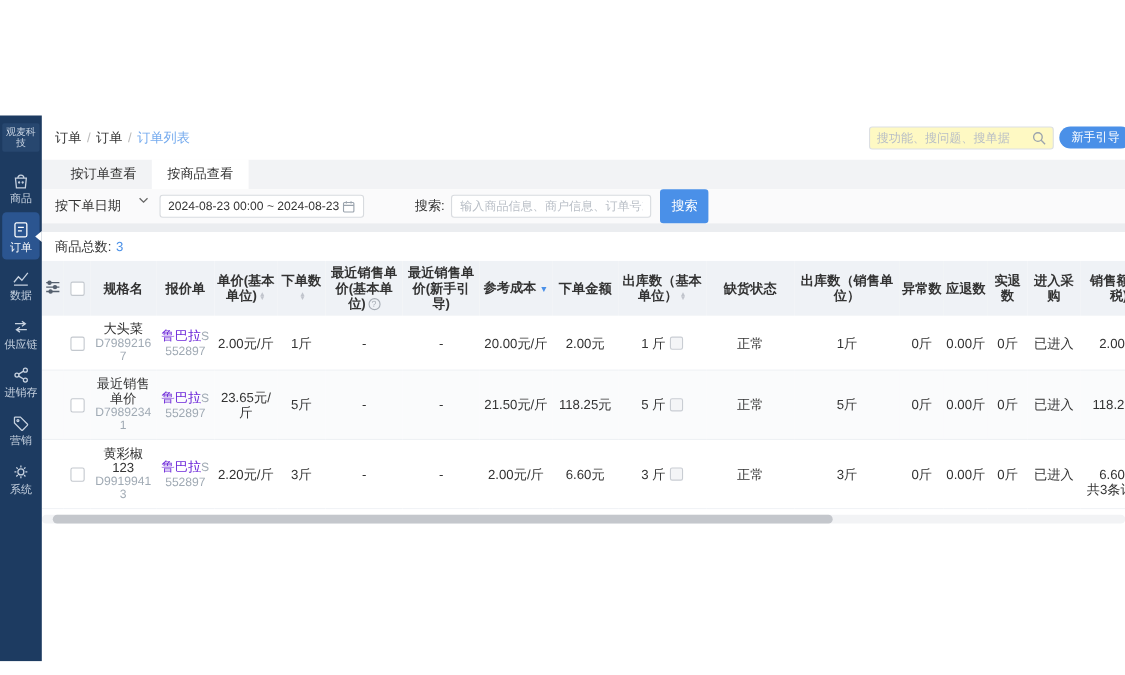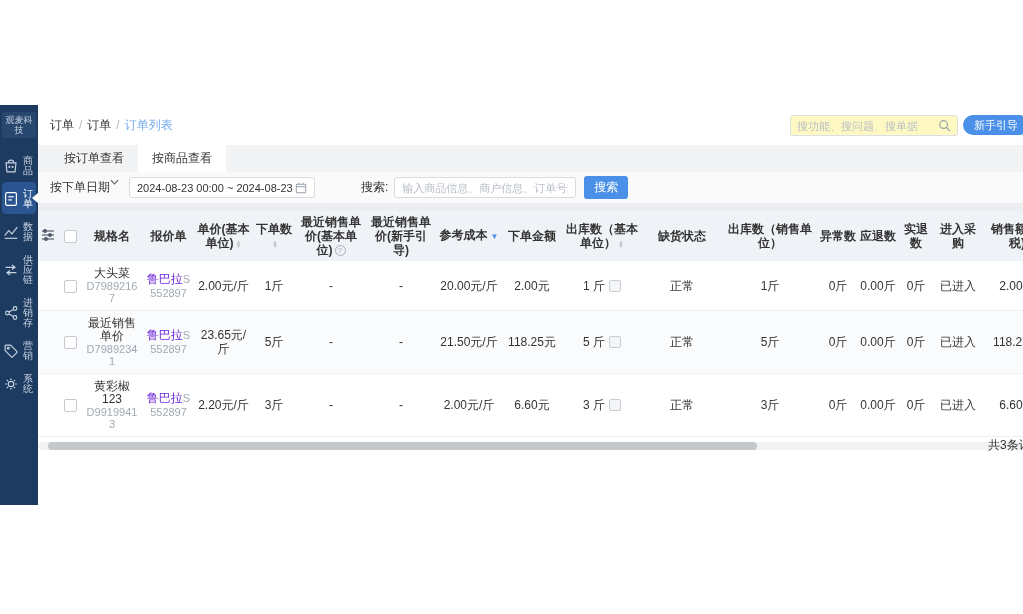--- a/index.html
+++ b/index.html
@@ -1,49 +1,49 @@
 <!DOCTYPE html>
 <html><head>
 <meta charset="utf-8">
 <style>
   *{box-sizing:border-box;margin:0;padding:0}
   html,body{width:1023px;height:614px;overflow:hidden}
   body{position:relative;background:#fff;font-family:"Liberation Sans","DejaVu Sans",sans-serif;font-size:12px;color:#333}
 
   
-  .sidebar{position:absolute;left:0;top:105px;width:38px;height:400px;background:#1d3b61;display:flex;flex-direction:column;align-items:center;z-index:5}
+  .sidebar{position:absolute;left:0;top:105px;width:38px;height:496px;background:#1d3b61;display:flex;flex-direction:column;align-items:center;z-index:5}
   .logo{font-size:9px;color:#c9d4e2;background:#27476f;margin:7px 2px 10px;padding:3px 0;border-radius:2px;width:34px;text-align:center;letter-spacing:0;line-height:10px}
-  .side-item{position:relative;width:34px;margin:1px 2px;padding:7px 0 5px;border-radius:4px;display:flex;flex-direction:row;align-items:center;gap:3px;cursor:pointer;color:#c7d2e0}
+  .side-item{position:relative;width:34px;margin:1px 2px;padding:7px 0 5px;border-radius:4px;display:flex;flex-direction:column;align-items:center;gap:3px;cursor:pointer;color:#c7d2e0}
   .side-item .lbl{font-size:10px;line-height:10px}
   .side-item.active{background:#2b5590;color:#fff}
   .side-item.active::after{content:"";position:absolute;right:-2px;top:50%;margin-top:-5px;border:5px solid transparent;border-right:6px solid #fff}
   .side-item svg{display:block}
 
   
   .content{position:absolute;left:38px;top:105px;width:985px}
   .crumb-row{height:40px;display:flex;align-items:center;padding:0 12px;position:relative;background:#fff}
   .crumb{color:#333;cursor:pointer}
   .crumb-sep{color:#bbb;margin:0 5px}
   .crumb-last{color:#74aaee;cursor:pointer}
   .top-search{position:absolute;left:752px;top:10px;width:168px;height:21px;border:1px solid #dcdfe3;border-radius:3px;display:flex;align-items:center;padding:0 6px;background:#fef9c3}
   .top-search input{border:none;outline:none;flex:1;font-size:11px;color:#333;min-width:0;background:transparent}
   input::placeholder{color:#b8bec6}
   .guide-btn{position:absolute;left:925px;top:10px;height:20px;padding:0 11px;background:#4a90e8;color:#fff;border:none;border-radius:10px;font-size:11px;line-height:20px;cursor:pointer;white-space:nowrap}
 
   .tab-row{height:27px;background:#f2f3f5;display:flex;align-items:center;padding-left:12px}
   .tab{padding:0 14px;line-height:27px;cursor:pointer;white-space:nowrap}
   .tab.active{background:#fff}
   .filter-row{height:31px;background:#fafafb;display:flex;align-items:center;padding-left:12px}
-  .date-label{display:flex;gap:0;cursor:pointer;white-space:nowrap}
+  .date-label{display:flex;gap:16px;cursor:pointer;white-space:nowrap}
   .date-box{width:186px;height:21px;border:1px solid #d8dbdf;border-radius:3px;display:flex;align-items:center;padding:0 7px;margin-left:10px;background:#fff}
   .date-box input{border:none;outline:none;flex:1;font-size:11px;color:#333;min-width:0;background:transparent}
   .search-label{margin-left:46px;white-space:nowrap}
   .prod-search{width:182px;height:21px;border:1px solid #d8dbdf;border-radius:3px;display:flex;align-items:center;padding:0 7px;margin-left:6px;background:#fff}
   .prod-search input{border:none;outline:none;flex:1;font-size:11px;color:#333;min-width:0;background:transparent}
-  .search-btn{margin-left:8px;height:23px;padding:0 10px;background:#4a90e8;color:#fff;border:none;border-radius:3px;font-size:12px;cursor:pointer;white-space:nowrap}
+  .search-btn{margin-left:8px;height:31px;padding:0 10px;background:#4a90e8;color:#fff;border:none;border-radius:3px;font-size:12px;cursor:pointer;white-space:nowrap}
 
   .gap-band{height:8px;background:#ebedf0}
   .summary-row{height:26px;display:flex;align-items:center;padding-left:12px;gap:4px;background:#fff}
   .summary-count{color:#4a90e8}
 
   
   .table-wrap{width:985px;overflow:hidden}
   table{border-collapse:collapse;table-layout:fixed;width:1014px}
   thead th{background:#eff2f6;font-weight:700;font-size:12px;color:#333;padding:4px 2px;line-height:14px;vertical-align:middle;height:32px}
   tbody td{border-bottom:1px solid #eef1f4;padding:6px 2px;line-height:14px;vertical-align:middle;text-align:center}
@@ -189,20 +189,24 @@
     </div>
     <span class="search-label">搜索:</span>
     <div class="prod-search">
       <input type="text" placeholder="输入商品信息、商户信息、订单号或[商品、商户" style="">
     </div>
     <button class="search-btn">搜索</button>
   </div>
 
   <div class="gap-band"></div>
 
+  <div class="summary-row">
+    <span>商品总数:</span>
+    <span class="summary-count">3</span>
+  </div>
 
   <div class="table-wrap">
     <table id="grid">
         <colgroup>
           <col style="width: 20px;">
           <col style="width: 24px;">
           <col style="width: 60px;">
           <col style="width: 53px;">
           <col style="width: 57px;">
           <col style="width: 44px;">

